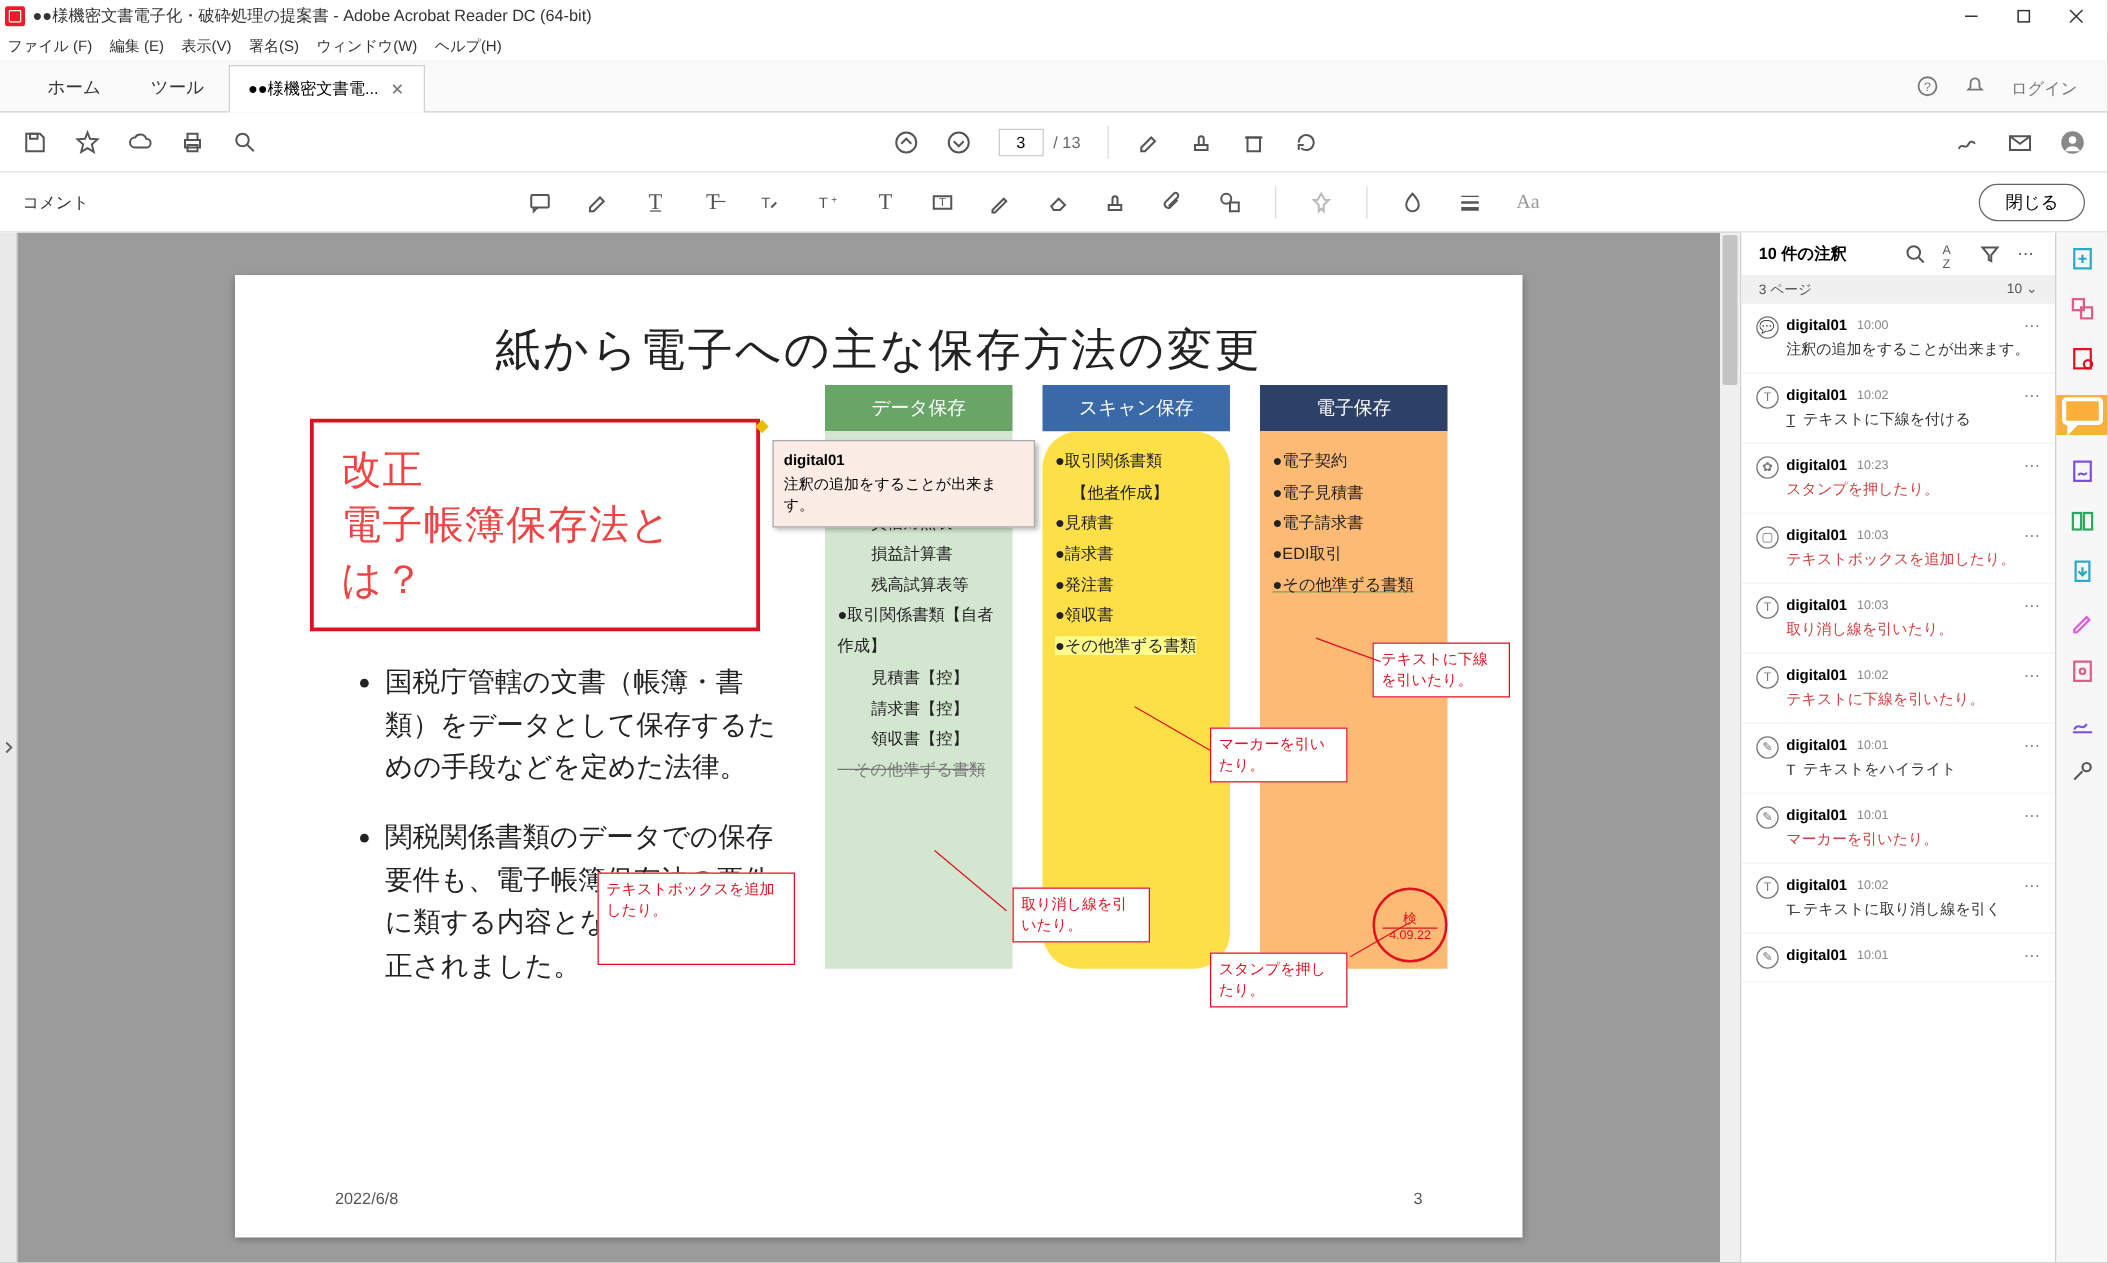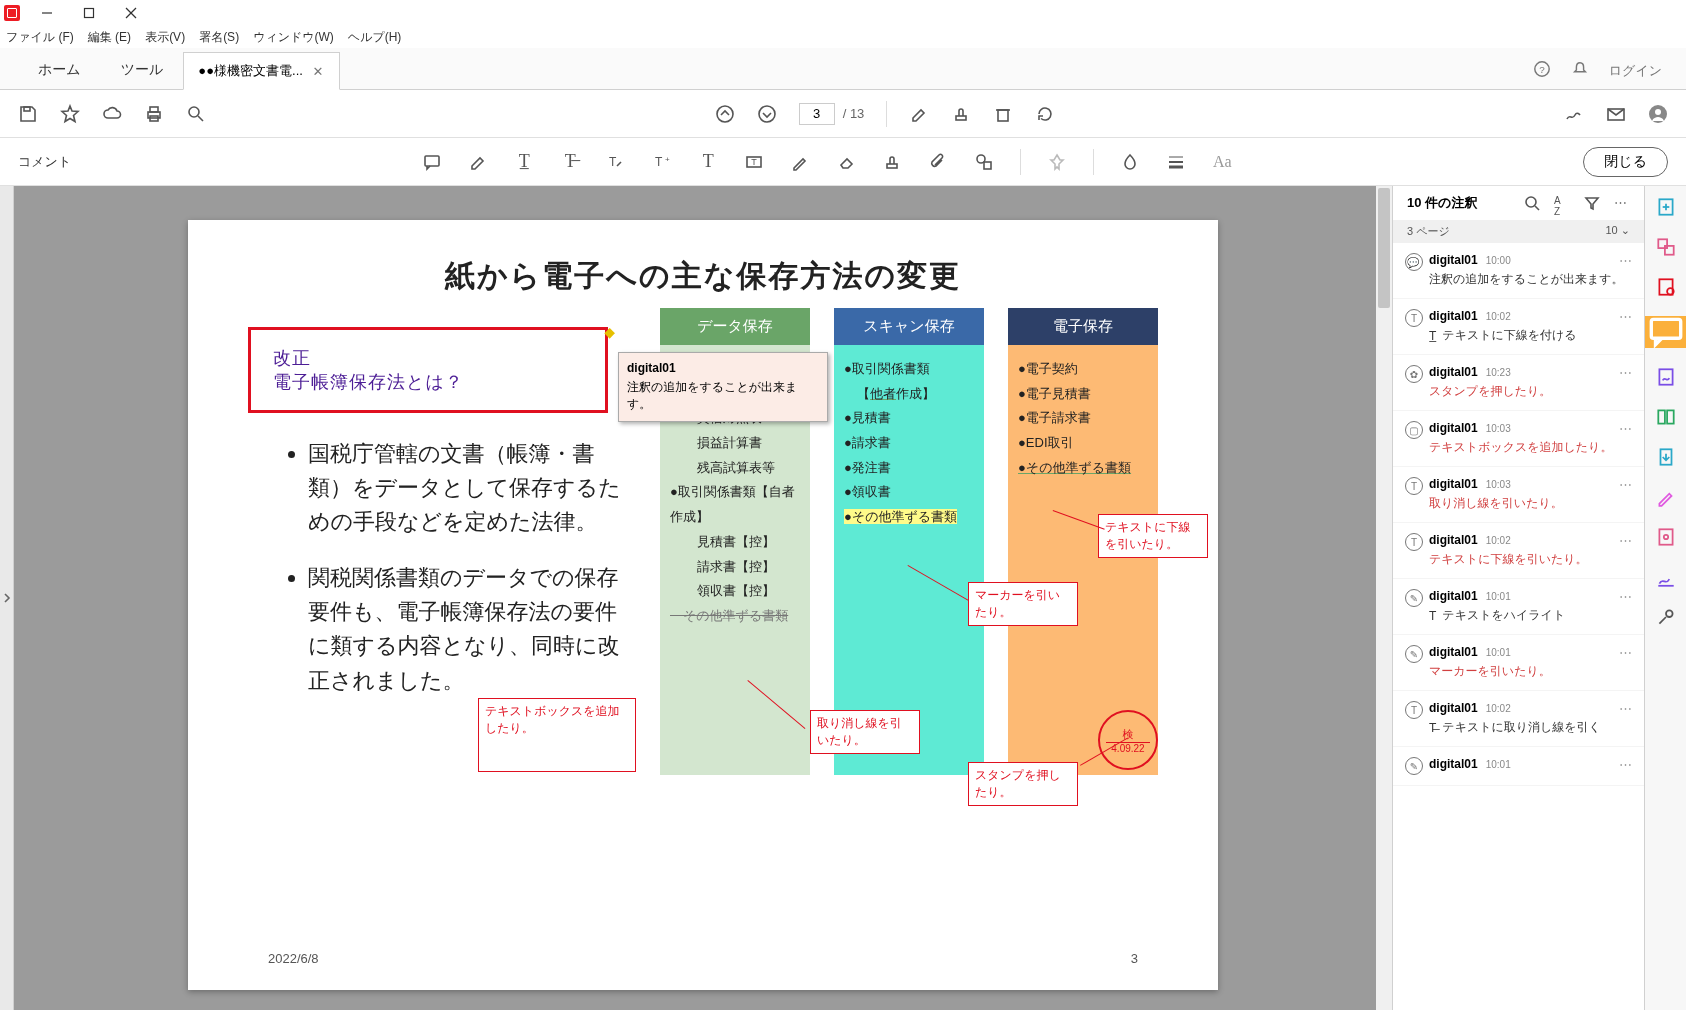--- a/index.html
+++ b/index.html
@@ -29,31 +29,31 @@
 .comment-label { font-size: 13px; color: #333; }
 .comment-tools { flex: 1; display: flex; align-items: center; justify-content: center; gap: 26px; }
 .ct-icon { width: 20px; height: 20px; color: #555; display: flex; align-items: center; justify-content: center; }
 .close-btn { border: 1px solid #666; border-radius: 18px; padding: 5px 20px; font-size: 14px; background: #fff; }
 .main { flex: 1; display: flex; overflow: hidden; }
 .sidebar-collapsed { width: 14px; background: #e9e9e9; display: flex; align-items: center; justify-content: center; border-right: 1px solid #d0d0d0; }
 .viewer { flex: 1; background: #9b9b9b; position: relative; display: flex; justify-content: center; padding-top: 34px; overflow: hidden; }
 .viewer-scroll { position: absolute; right: 0; top: 0; width: 16px; height: 100%; background: #f0f0f0; }
 .viewer-thumb { position: absolute; right: 2px; top: 2px; width: 12px; height: 120px; background: #c4c4c4; border-radius: 2px; }
 .page { width: 1030px; height: 770px; background: #fff; box-shadow: 0 2px 6px rgba(0,0,0,.3); position: relative; padding: 36px 60px; font-family: "Yu Mincho", serif; }
-.page-title { text-align: center; font-size: 30px; color: #222; font-weight: 700; letter-spacing: 2px; margin-bottom: 30px; }
+.page-title { text-align: center; font-size: 36px; color: #222; font-weight: 400; letter-spacing: 2px; margin-bottom: 30px; }
 .red-box { border: 3px solid #e01020; padding: 16px 22px; width: 360px; margin-bottom: 24px; position: relative; }
-.red-box-line { font-size: 18px; color: #4c1d95; letter-spacing: 1px; }
+.red-box-line { font-size: 32px; color: #ef4444; letter-spacing: 1px; }
 .bullets { margin-left: 60px; width: 330px; }
 .bullets li { list-style: disc; font-size: 22px; color: #222; line-height: 1.55; margin-bottom: 22px; }
 .columns { position: absolute; top: 88px; right: 60px; display: flex; gap: 24px; }
 .col { width: 150px; }
 .col-header { text-align: center; color: #fff; padding: 9px 0; font-size: 15px; }
 .col-body { padding: 12px 10px; font-size: 13px; line-height: 1.9; color: #222; }
 .col-green .col-header { background: #6aa568; } .col-green .col-body { background: #d3e6cf; min-height: 430px; }
-.col-blue  .col-header { background: #3a69a8; } .col-blue  .col-body { background: #5eead4; min-height: 430px; }
+.col-blue  .col-header { background: #3a69a8; } .col-blue  .col-body { background: #fde047; min-height: 430px; border-radius: 29px; }
 .col-navy  .col-header { background: #2d4068; } .col-navy  .col-body { background: #fdba74; min-height: 430px; }
 .indent { padding-left: 14px; }
 .strike { text-decoration: line-through; color: #777; }
 .underline { text-decoration: underline; text-decoration-color: #6aa568; }
 .highlight { background: #fffb8a; }
 .popup-note { position: absolute; top: 132px; left: 430px; width: 210px; background: #fcece6; border: 1px solid #aaa; box-shadow: 2px 2px 4px rgba(0,0,0,.3); padding: 8px; font-size: 12px; font-family: sans-serif; z-index: 5; }
 .popup-author { font-weight: bold; margin-bottom: 4px; }
 .ann-box { position: absolute; border: 1px solid #e01020; font-size: 12px; color: #e01020; padding: 4px 6px; font-family: sans-serif; background: #fff; }
 .ann-line { position: absolute; background: #e01020; height: 1px; transform-origin: 0 0; }
 .stamp { position: absolute; width: 60px; height: 60px; border: 2px solid #e01020; border-radius: 50%; display: flex; flex-direction: column; align-items: center; justify-content: center; color: #e01020; font-size: 11px; font-family: sans-serif; right: 60px; top: 490px; }
@@ -81,20 +81,21 @@
 .toolrail { width: 42px; background: #f7f7f7; border-left: 1px solid #d0d0d0; display: flex; flex-direction: column; align-items: center; padding-top: 10px; gap: 18px; }
 .rail-icon { width: 22px; height: 22px; display: flex; align-items: center; justify-content: center; }
 .rail-icon.active { background: #fbb03b; width: 42px; height: 32px; }
 svg { stroke: currentColor; fill: none; stroke-width: 1.6; }
 </style>
 </head>
 <body>
 
 <div class="titlebar">
   <div class="titlebar-icon"></div>
+  <div class="titlebar-title">●●様機密文書電子化・破砕処理の提案書 - Adobe Acrobat Reader DC (64-bit)</div>
   <div class="win-ctl">
     <div class="win-btn">
         <svg viewBox="0 0 12 12">
           <line x1="1" y1="6" x2="11" y2="6"></line>
         </svg>
       </div>
     <div class="win-btn">
         <svg viewBox="0 0 12 12">
           <rect x="1.5" y="1.5" width="9" height="9"></rect>
         </svg>

